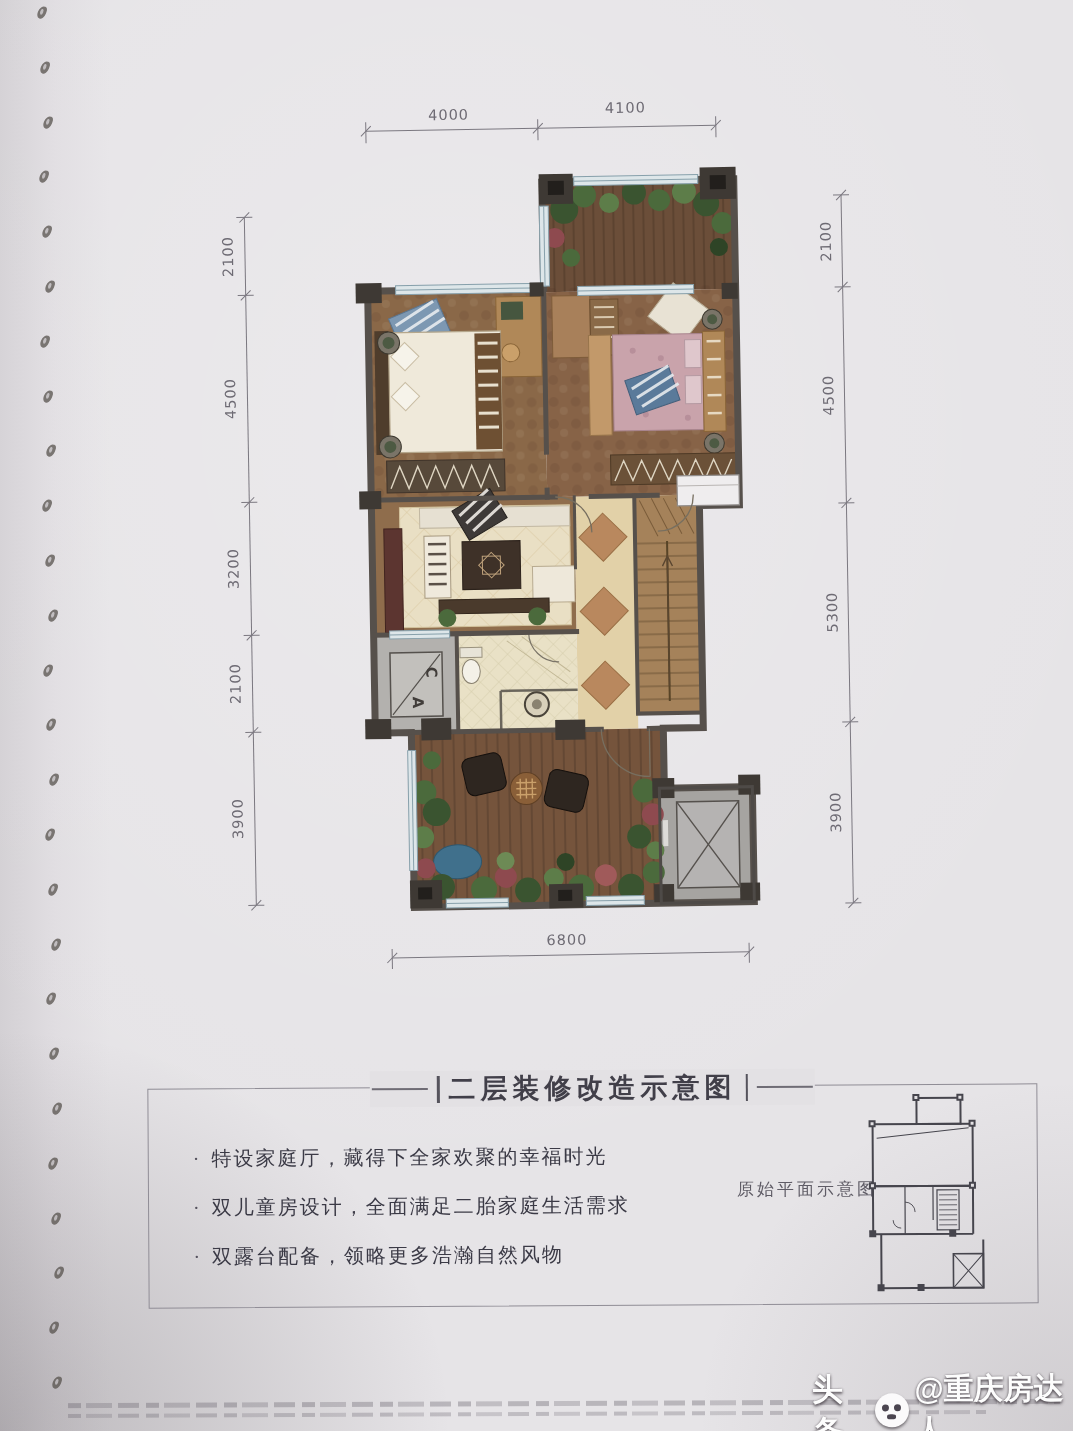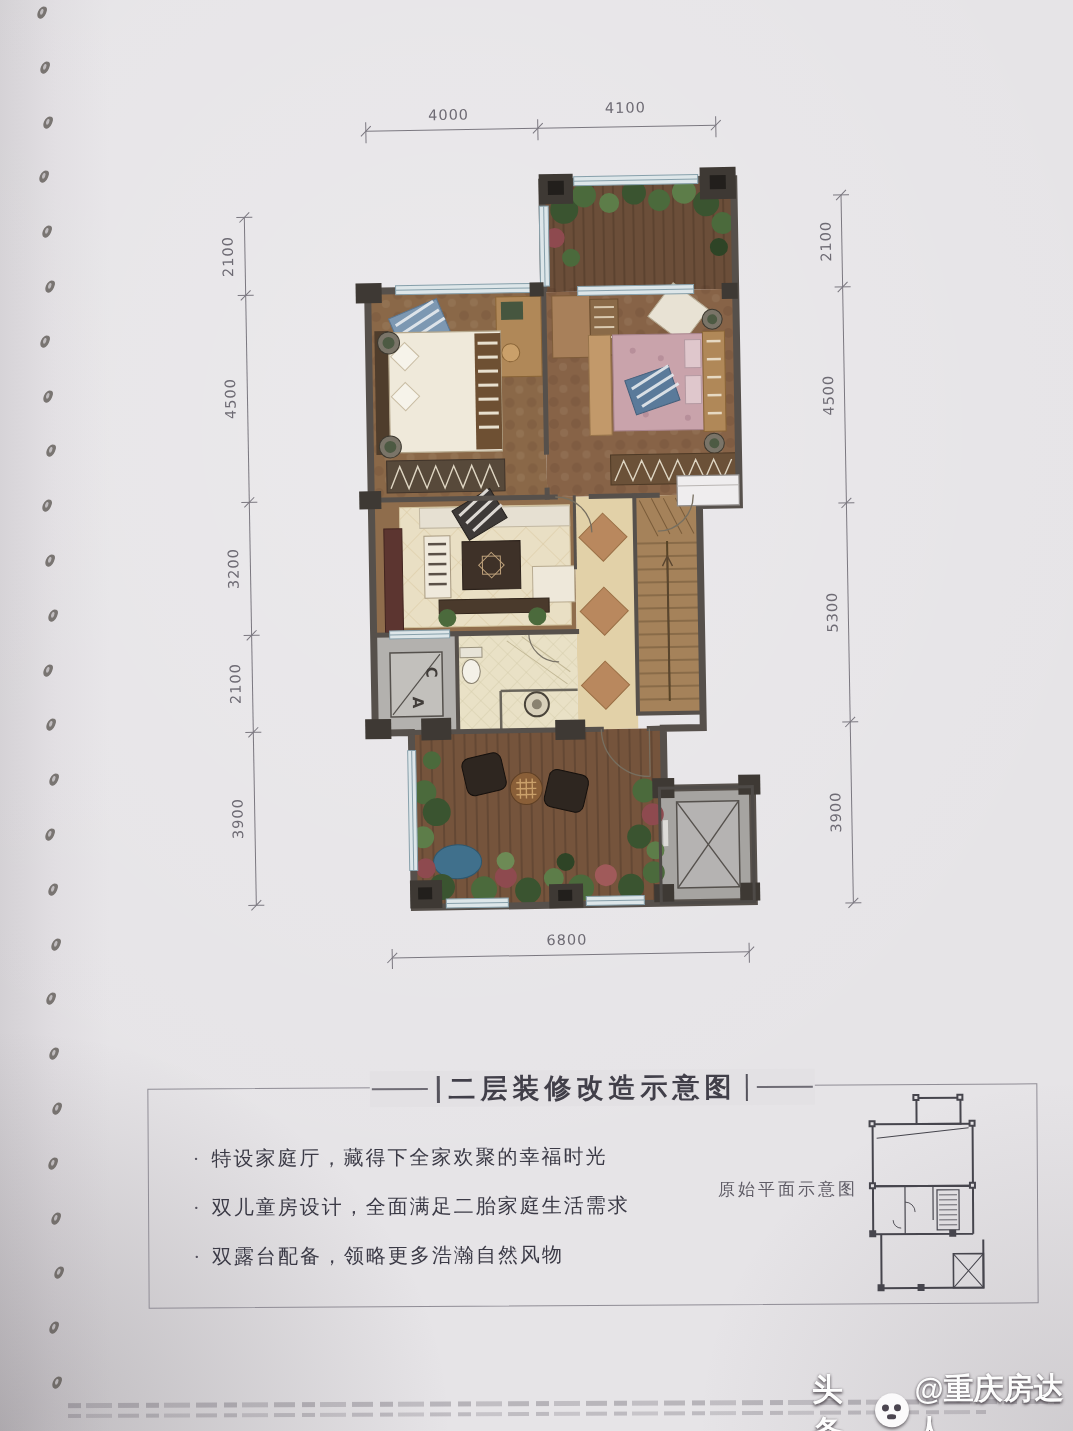--- a/index.html
+++ b/index.html
@@ -31,21 +31,21 @@
   #info-title{position:absolute;left:50%;top:-17px;transform:translateX(-50%);
     display:flex;align-items:center;gap:9px;padding:0 2px;background:#e3e1e4;}
   .t-line{width:56px;height:1.5px;background:#6f6c75;}
   .t-bar{width:2.5px;height:27px;background:#55535c;}
   #info-title .title-text{font-family:"Liberation Serif", serif;font-weight:700;
     font-size:27px;color:#413f49;letter-spacing:5px;white-space:nowrap;}
   #bullets{position:absolute;left:44px;top:56px;list-style:none;margin:0;padding:0;}
   #bullets li{font-family:"Liberation Serif", serif;font-size:20px;color:#3b3a46;
     letter-spacing:2px;margin-bottom:22px;white-space:nowrap;}
   #bullets .marker{margin-right:10px;color:#55525e;}
-  #mini-label{position:absolute;left:569px;top:92px;font-family:"Liberation Serif", serif;
+  #mini-label{position:absolute;left:588px;top:92px;font-family:"Liberation Serif", serif;
     font-size:17px;color:#5f5c66;letter-spacing:3px;}
   #mini-plan{position:absolute;left:712px;top:5px;}
 
   
   #watermark{position:absolute;left:812px;top:1368px;display:flex;align-items:center;gap:6px;
     transform:rotate(-.4deg);}
   #watermark .wm-prefix{font-weight:700;font-size:31px;color:#fdfdfd;letter-spacing:1px;
     text-shadow:0 2px 3px rgba(70,64,70,.85),0 0 2px rgba(70,64,70,.6);}
   #watermark .wm-handle{font-weight:700;font-size:30px;color:#fdfdfd;letter-spacing:0px;
     text-shadow:0 2px 3px rgba(70,64,70,.85),0 0 2px rgba(70,64,70,.6);}

